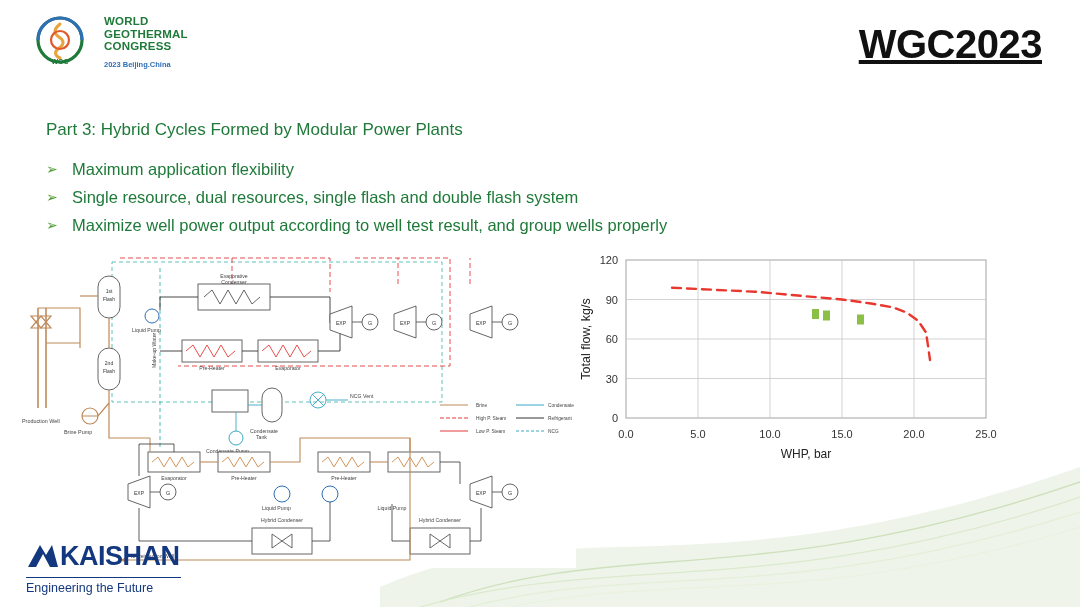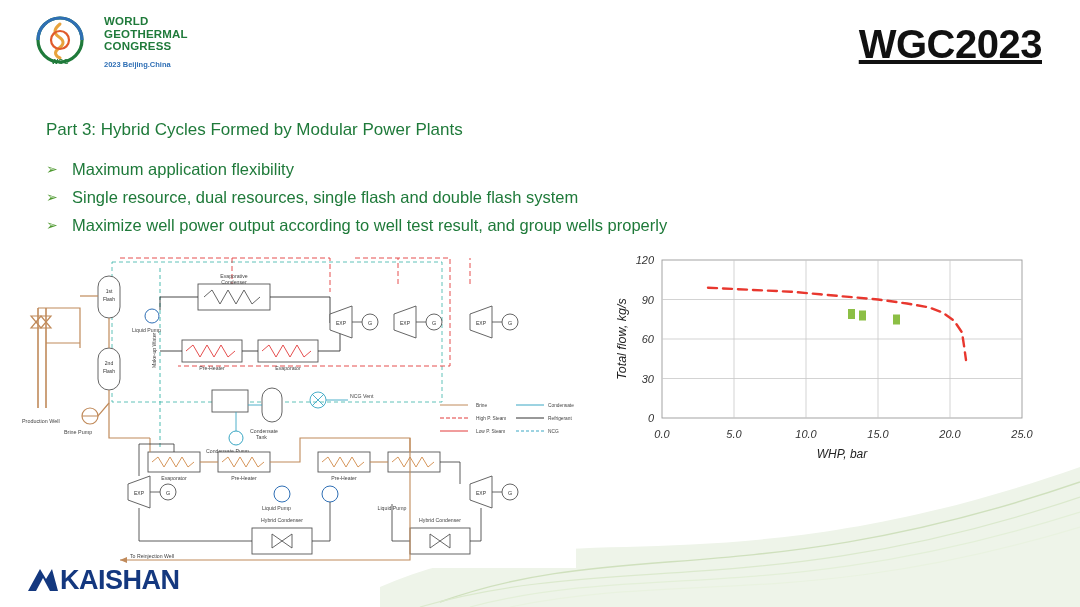--- a/index.html
+++ b/index.html
@@ -35,21 +35,21 @@
   .bullets{position:absolute;left:46px;top:158px;width:900px;}
   .bullet{display:flex;align-items:flex-start;margin-bottom:6px;}
   .bullet .arrow{color:#4f9a31;font-size:14px;width:26px;flex:none;line-height:22px;}
   .bullet .btxt{color:#1f7a3a;font-size:16.5px;line-height:22px;}
   
   .diagram{
     position:absolute;left:0px;top:248px;width:576px;height:320px;
     background:#fff;
   }
   .chart{
-    position:absolute;left:604px;top:250px;width:460px;height:220px;font-style:italic;
+    position:absolute;left:568px;top:250px;width:460px;height:220px;
   }
   .chart svg{display:block;}
   
   .kaishan{position:absolute;left:26px;bottom:12px;width:200px;}
   .kaishan .k-name{font-size:27px;font-weight:bold;color:#14387f;letter-spacing:-0.5px;line-height:1;}
   .kaishan .k-tag{font-size:12.5px;color:#14387f;margin-top:6px;border-top:1.5px solid #14387f;padding-top:3px;width:155px;}
   .k-row{display:flex;align-items:center;}
   text{font-family:"Liberation Sans", sans-serif;}
 </style>
 </head>
@@ -307,13 +307,14 @@
 </div>
 
 <div class="kaishan">
   <div class="k-row">
     <svg width="34" height="30" viewBox="0 0 34 30">
       <path d="M2,26 L14,4 L20,14 L26,4 L32,26 Z" fill="#14387f"></path>
       <path d="M10,26 L17,13 L24,26 Z" fill="#ffffff"></path>
     </svg>
     <div class="k-name">KAISHAN</div>
   </div>
+  <div class="k-tag">Engineering the Future</div>
 </div>
 
 </body></html>

